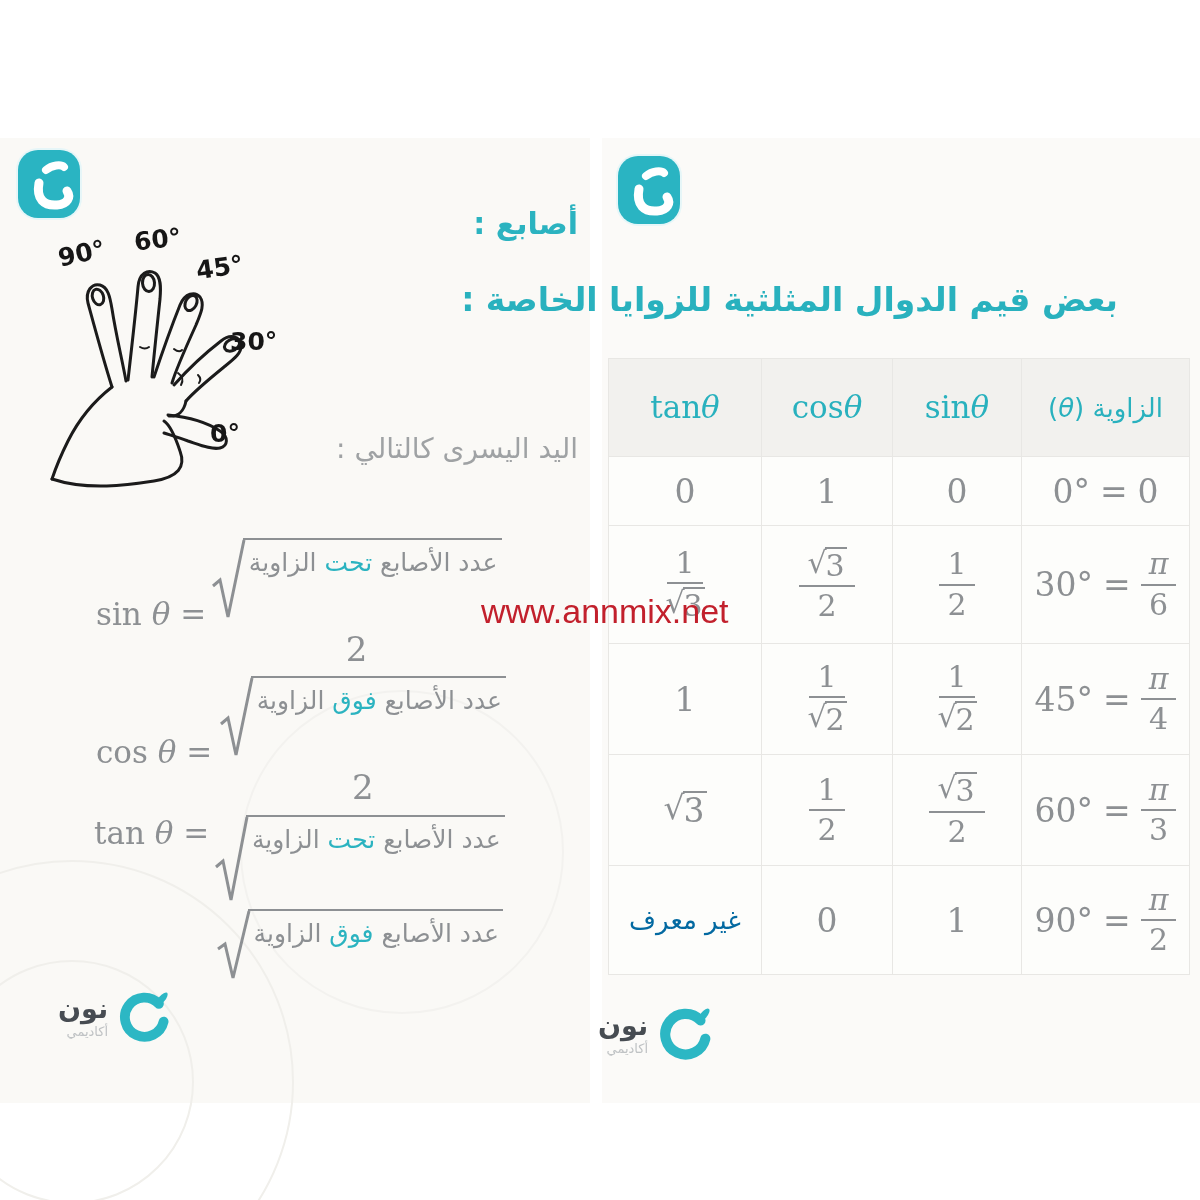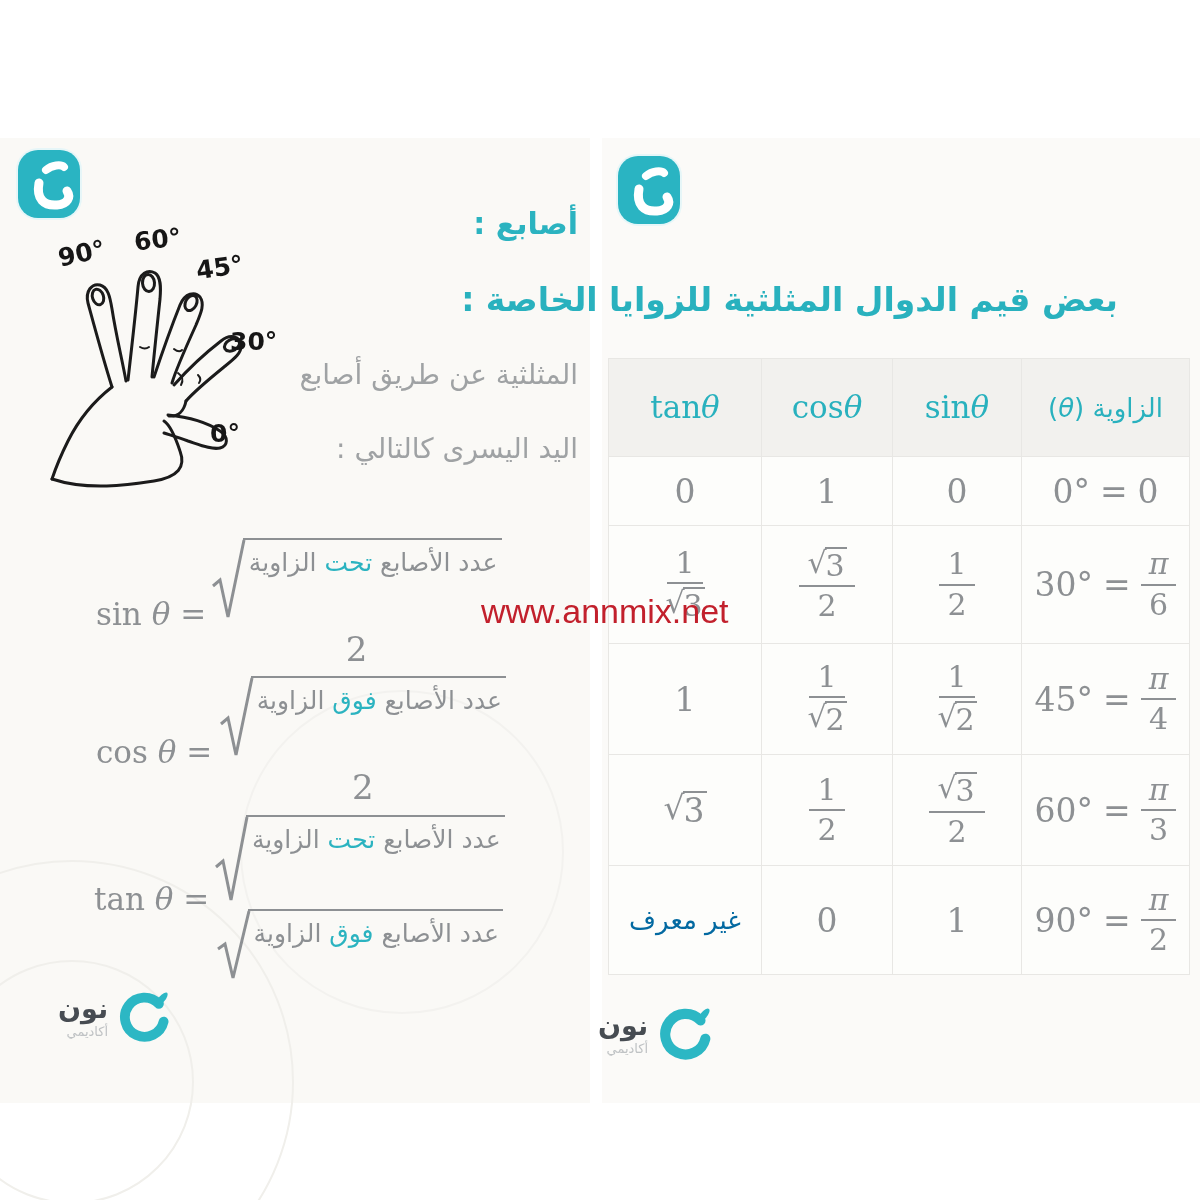--- a/index.html
+++ b/index.html
@@ -34,21 +34,21 @@
   .note-title{position:absolute;right:622px;top:206px;z-index:2;color:#2bb3c0;
               font-size:30px;font-weight:bold;direction:rtl;}
   .note-line{position:absolute;right:622px;z-index:2;color:#9fa2a4;font-size:28px;direction:rtl;white-space:nowrap;}
   .nl0{top:288px;} .nl1{top:358px;} .nl2{top:432px;}
 
   
   .formula{position:absolute;display:flex;align-items:flex-start;z-index:2;color:#8d9093;}
   .f-sin{left:96px;top:538px;} .f-cos{left:96px;top:676px;} .f-tan{left:94px;top:815px;}
   .f-lhs{font-family:"DejaVu Serif",serif;font-size:31px;white-space:nowrap;margin-right:8px;}
   .f-sin .f-lhs,.f-cos .f-lhs{margin-top:58px;}
-  .f-tan .f-lhs{margin-top:66px;}
+  .f-tan .f-lhs{}
   .f-lhs i{font-style:italic;}
   .bigfrac{display:flex;flex-direction:column;align-items:center;width:285px;}
   .rootline{display:flex;align-items:flex-start;}
   .hook{flex:0 0 auto;margin-right:-3px;display:block;}
   .root-content{flex:1;border-top:2.6px solid #8d9093;padding:8px 4px 0 6px;
                 font-size:25px;direction:rtl;white-space:nowrap;color:#8d9093;text-align:right;}
   .num-h{height:70px;} .num-h-tan{height:76px;} .den-h{height:62px;}
   .hl-word{color:#2bb3c0;}
   .fbar{border-top:3px solid #8d9093;}
   .den-root{margin-top:3px;}
@@ -132,21 +132,20 @@
       <path d="M170,150 q4,4 1,8" stroke-width="2"></path>
     </svg>
     <span class="hlabel hl0">90°</span>
     <span class="hlabel hl1">60°</span>
     <span class="hlabel hl2">45°</span>
     <span class="hlabel hl3">30°</span>
     <span class="hlabel hl4">0°</span>
   </div>
 
   <div class="note-title">أصابع :</div>
-  <div class="note-line nl1">المثلثية عن طريق أصابع</div>
   <div class="note-line nl2">اليد اليسرى كالتالي :</div>
 
   <div class="formula f-sin">
     <span class="f-lhs">sin <i>θ</i> =</span>
     <span class="bigfrac">
       <span class="rootline">
         <svg class="hook" width="34" height="82" viewBox="0 0 34 82">
           <polyline points="1,48 8,42 16,79 32,2" fill="none" stroke="#8d9093" stroke-width="3"></polyline>
         </svg>
         <span class="root-content num-h">

